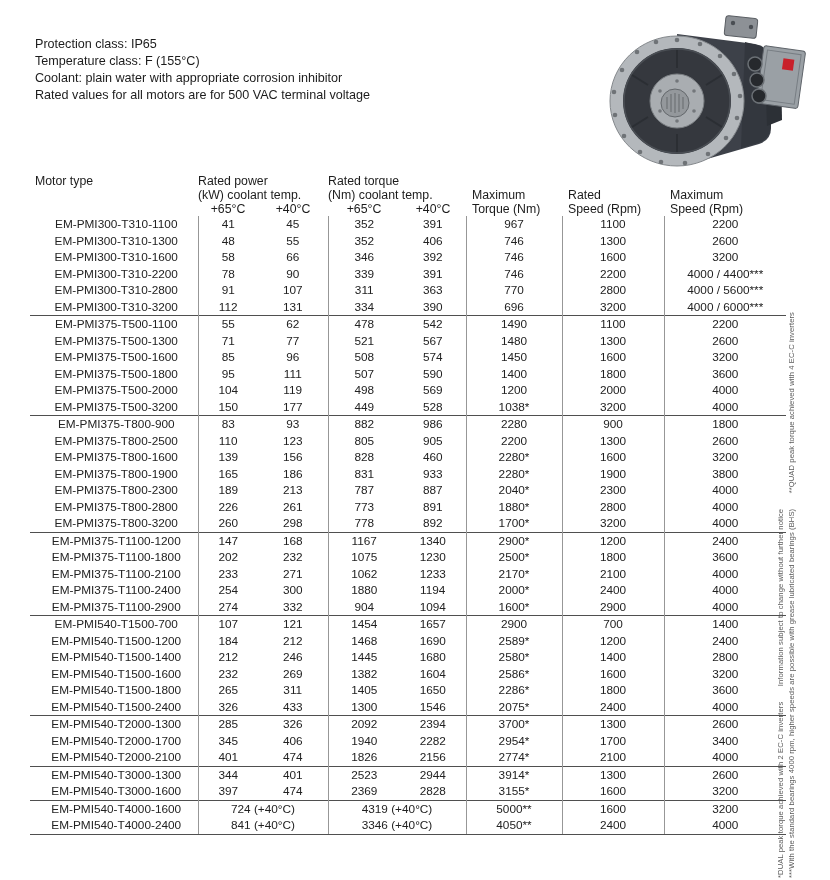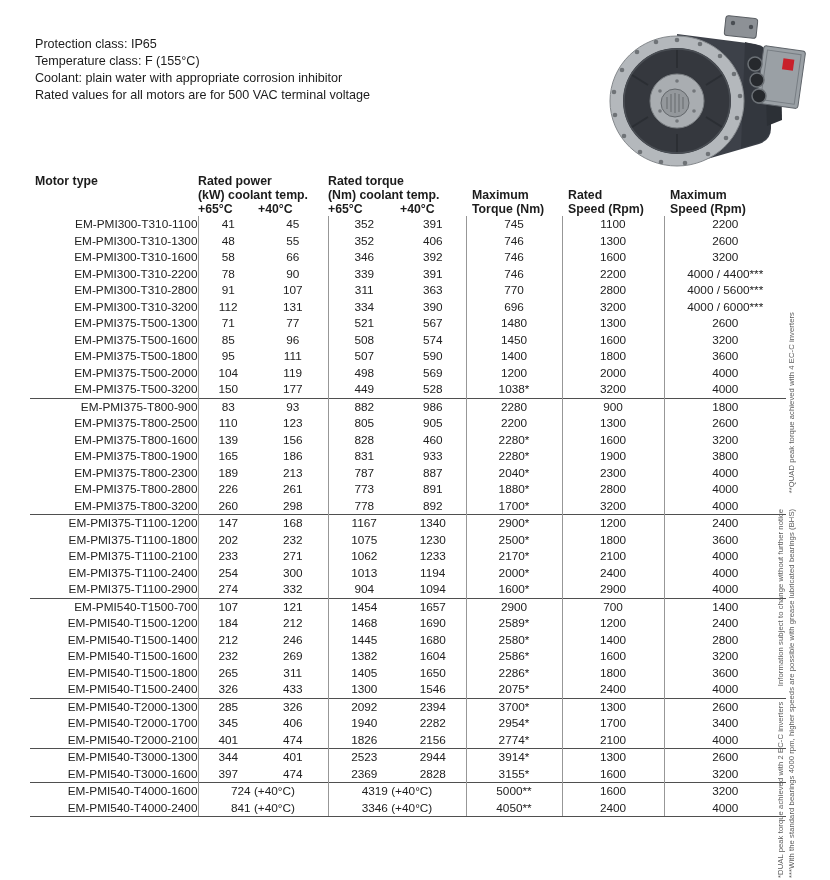--- a/index.html
+++ b/index.html
@@ -10,34 +10,34 @@
   
   #info {
     position:absolute; left:35px; top:36px; font-size:12.6px; line-height:17px; color:#1c1c1c;
   }
   
   #motor { position:absolute; left:595px; top:8px; width:235px; height:168px; }
   
   #spec { position:absolute; left:30px; top:174px; }
   table { border-collapse:collapse; table-layout:fixed; width:756px; }
   thead th {
-    font-weight:bold; text-align:left; vertical-align:top; padding:0;
+    font-weight:normal; text-align:left; vertical-align:top; padding:0;
     font-size:12.3px; line-height:14px; color:#1c1c1c;
   }
   thead .hline { line-height:14px; }
   thead .temps { display:flex; }
-  thead .temps span { display:inline-block; text-align:left; }
+  thead .temps span { display:inline-block; text-align:center; }
   .w-p65{width:60px}.w-p40{width:70px}.w-t65{width:72px}.w-t40{width:66px}
   thead .tail { padding-top:14px; }
   th.pad-l { padding-left:6px; }
   tbody td {
     padding:0; height:16.5px; line-height:16.5px; font-size:11.8px;
     text-align:center; color:#222; white-space:nowrap; overflow:hidden;
   }
-  tbody td.motor { text-align:right; padding-left:5px;margin-top:8px; }
+  tbody td.motor { text-align:center; padding-left:5px;margin-top:8px; }
   tbody td.vline { border-left:1px solid #979797; }
   tbody tr.gsep td { border-top:1px solid #4f4f4f; }
   tbody tr:last-child td { border-bottom:1px solid #4f4f4f; }
   
   .vfoot {
     position:absolute; transform-origin:0 0; transform:rotate(-90deg);
     white-space:pre; font-size:7.6px; color:#5a5a5a; letter-spacing:0.1px;
   }
   #vfoot-outer { left:787px; top:878px; }
   #vfoot-inner { left:776px; top:878px; }
@@ -176,21 +176,21 @@
           </th>
         </tr>
       </thead>
       <tbody>
           <tr>
             <td class="motor">EM-PMI300-T310-1100</td>
             <td class="vline">41</td>
             <td>45</td>
             <td class="vline">352</td>
             <td>391</td>
-            <td class="vline">745</td>
+            <td class="vline">967</td>
             <td class="vline">1100</td>
             <td class="vline">2200</td>
           </tr>
           <tr>
             <td class="motor">EM-PMI300-T310-1300</td>
             <td class="vline">48</td>
             <td>55</td>
             <td class="vline">352</td>
             <td>406</td>
             <td class="vline">746</td>
@@ -230,20 +230,30 @@
           <tr>
             <td class="motor">EM-PMI300-T310-3200</td>
             <td class="vline">112</td>
             <td>131</td>
             <td class="vline">334</td>
             <td>390</td>
             <td class="vline">696</td>
             <td class="vline">3200</td>
             <td class="vline">4000 / 6000***</td>
           </tr>
+          <tr class="gsep">
+            <td class="motor">EM-PMI375-T500-1100</td>
+            <td class="vline">55</td>
+            <td>62</td>
+            <td class="vline">478</td>
+            <td>542</td>
+            <td class="vline">1490</td>
+            <td class="vline">1100</td>
+            <td class="vline">2200</td>
+          </tr>
           <tr>
             <td class="motor">EM-PMI375-T500-1300</td>
             <td class="vline">71</td>
             <td>77</td>
             <td class="vline">521</td>
             <td>567</td>
             <td class="vline">1480</td>
             <td class="vline">1300</td>
             <td class="vline">2600</td>
           </tr>
@@ -384,21 +394,21 @@
             <td class="vline">1062</td>
             <td>1233</td>
             <td class="vline">2170*</td>
             <td class="vline">2100</td>
             <td class="vline">4000</td>
           </tr>
           <tr>
             <td class="motor">EM-PMI375-T1100-2400</td>
             <td class="vline">254</td>
             <td>300</td>
-            <td class="vline">1013</td>
+            <td class="vline">1880</td>
             <td>1194</td>
             <td class="vline">2000*</td>
             <td class="vline">2400</td>
             <td class="vline">4000</td>
           </tr>
           <tr>
             <td class="motor">EM-PMI375-T1100-2900</td>
             <td class="vline">274</td>
             <td>332</td>
             <td class="vline">904</td>

